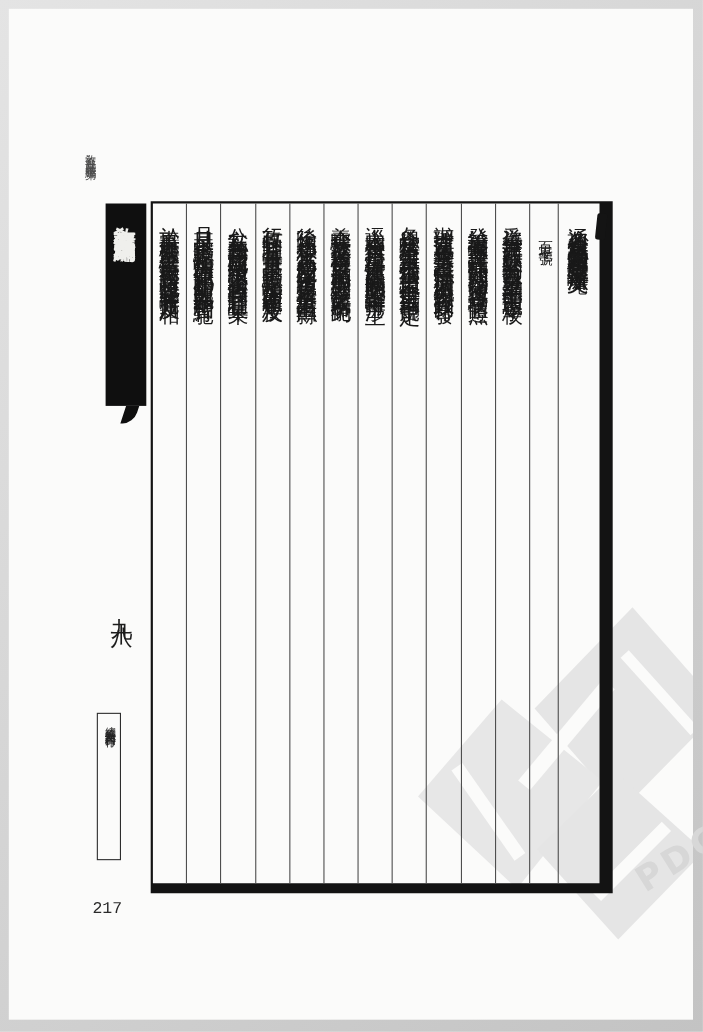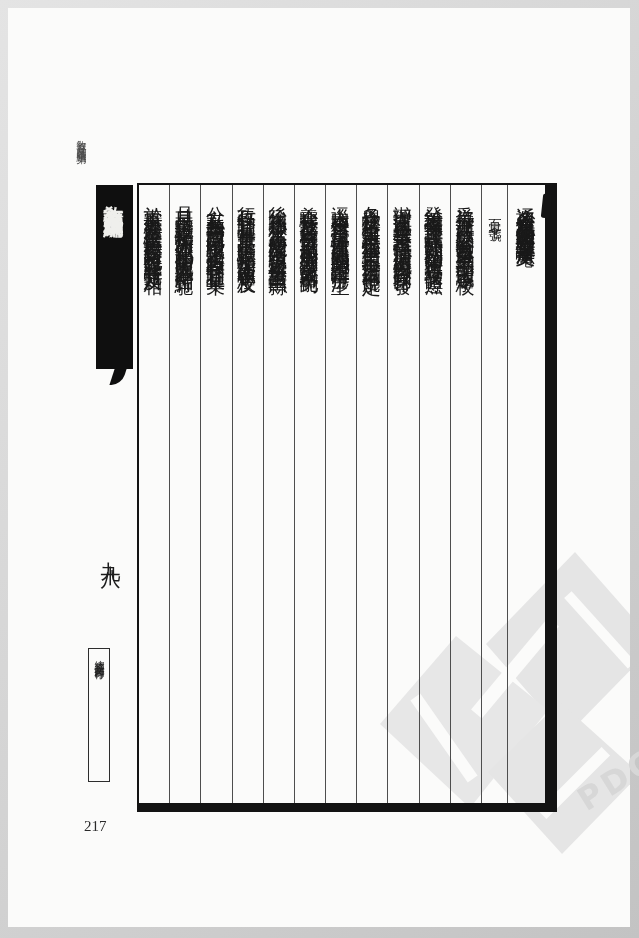--- a/index.html
+++ b/index.html
@@ -33,21 +33,21 @@
   .spine-label{position:absolute;left:88px;top:177px;width:37px;height:184px;background:#0f0f0f;z-index:2;
                display:flex;justify-content:center;}
   .spine-label .vtext{color:#efefec;font-size:20px;font-weight:bold;letter-spacing:2px;padding-top:5px;}
   .spine-tail{position:absolute;left:104px;top:361px;width:12px;height:16px;background:#0f0f0f;z-index:2;
               transform:skewX(-18deg);border-bottom-right-radius:10px;}
   .folio{position:absolute;left:90px;top:538px;z-index:2;writing-mode:vertical-rl;text-orientation:upright;
          font-size:20px;letter-spacing:4px;color:#1c1c1c;}
   .printer-box{position:absolute;left:80px;top:640px;width:20px;height:132px;z-index:2;
                border:1px solid #2d2d2d;display:flex;justify-content:center;}
   .printer-box .vtext{font-size:10px;letter-spacing:1.5px;padding-top:3px;color:#222;}
-  .pageno{position:absolute;left:76px;top:810px;z-index:2;font-family:Liberation Serif, serif;
+  .pageno{position:absolute;left:76px;top:810px;z-index:2;font-family:Liberation Mono, monospace;
           font-size:15px;color:#2a2a2a;}
   .scan-artifact{position:absolute;left:534px;top:186px;width:9px;height:24px;background:#141414;z-index:3;
                  transform:rotate(6deg);border-radius:2px;}
 </style>
 </head>
 <body>
 
 <div class="stage">
   <div class="page">
 

